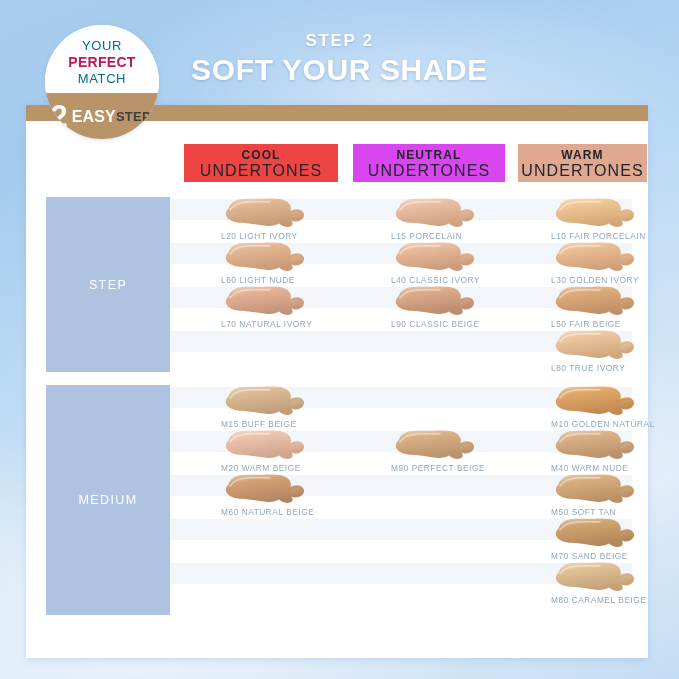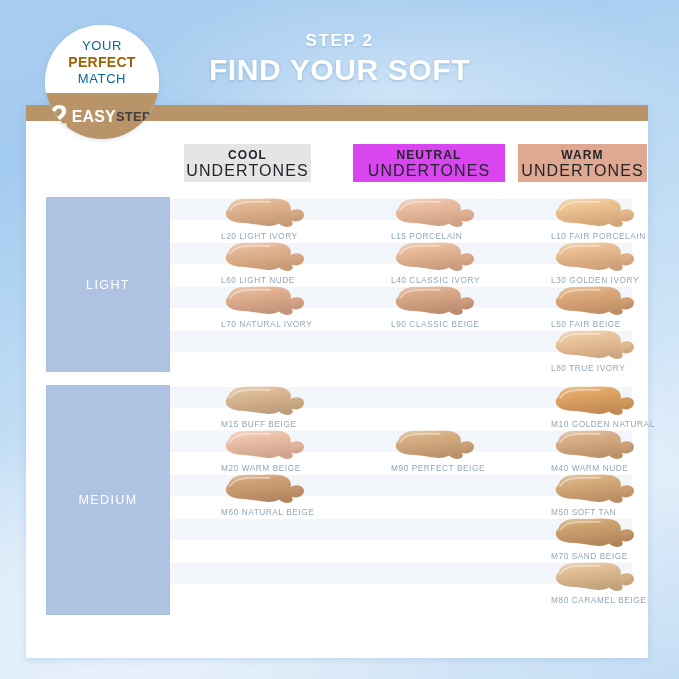--- a/index.html
+++ b/index.html
@@ -62,21 +62,21 @@
   .badge-top {
     position: absolute; left: 0; top: 0; width: 114px; height: 68px;
     background: #ffffff;
     display: flex; flex-direction: column; align-items: center; justify-content: center;
     padding-top: 7px;
   }
   .badge-top .l1, .badge-top .l3 {
     color: #0369a1; font-size: 13px; letter-spacing: 0.6px; line-height: 16px;
   }
   .badge-top .l2 {
-    color: #a16207; font-size: 14px; font-weight: bold; letter-spacing: 0.3px; line-height: 17px;
+    color: #be185d; font-size: 14px; font-weight: bold; letter-spacing: 0.3px; line-height: 17px;
   }
   .badge-bot {
     position: absolute; left: 0; top: 68px; width: 114px; height: 46px;
     background: #b99468;
     display: flex; align-items: center; justify-content: center;
     gap: 4px; padding-left: 6px;
   }
   .badge-num {
     color: #ffffff; font-size: 31px; font-weight: bold; line-height: 31px;
   }
@@ -85,21 +85,21 @@
   .badge-words .w2 { color: #404040; font-size: 13px; font-weight: bold; letter-spacing: 0.2px; }
 
   
   .undertone-row { position: absolute; left: 0; top: 39px; width: 622px; height: 40px; }
   .undertone {
     position: absolute; top: 0; height: 38px;
     display: flex; flex-direction: column; align-items: center; justify-content: center;
   }
   .undertone .u1 { font-size: 12px; font-weight: bold; letter-spacing: 1.1px; color: #21262b; line-height: 15px; }
   .undertone .u2 { font-size: 16px; letter-spacing: 1.1px; color: #21262b; line-height: 15px; }
-  .u-cool    { left: 158px; width: 127px; background: #e5e5e5; }
+  .u-cool    { left: 158px; width: 154px; background: #ef4444; }
   .u-neutral { left: 327px; width: 152px; background: #d946ef; }
   .u-warm    { left: 492px; width: 129px; background: #e0a890; }
 
   
   .grid { position: absolute; left: 0; top: 92px; width: 622px; height: 420px; }
 
   .band {
     position: absolute; left: 20px; width: 586px; height: 21px;
     background: #f2f6fa;
   }
@@ -130,21 +130,21 @@
   .col-n { left: 365px; }
   .col-w { left: 525px; }
 </style>
 </head>
 <body>
 
 <div class="sky-glow"></div>
 
 <div class="header">
   <div class="step-label">STEP 2</div>
-  <div class="main-title">FIND YOUR SOFT</div>
+  <div class="main-title">SOFT YOUR SHADE</div>
 </div>
 
 <div class="card">
   <div class="bronze-bar"></div>
 
   <div class="undertone-row">
     <div class="undertone u-cool">
       <span class="u1">COOL</span>
       <span class="u2">UNDERTONES</span>
     </div>
@@ -164,21 +164,21 @@
     <div class="band" style="top:46px"></div>
     <div class="band" style="top:90px"></div>
     <div class="band" style="top:134px"></div>
     <div class="band" style="top:190px"></div>
     <div class="band" style="top:234px"></div>
     <div class="band" style="top:278px"></div>
     <div class="band" style="top:322px"></div>
     <div class="band" style="top:366px"></div>
 
     <div class="group-block gb-light">
-      <span>LIGHT</span>
+      <span>STEP</span>
     </div>
     <div class="group-block gb-medium">
       <span>MEDIUM</span>
     </div>
 
     <div class="cell col-c" style="top:0px">
       <div class="swatch-wrap">
           <svg viewBox="0 0 100 32" xmlns="http://www.w3.org/2000/svg">
             <defs>
               <linearGradient id="g0" x1="0" y1="0" x2="0.35" y2="1">

